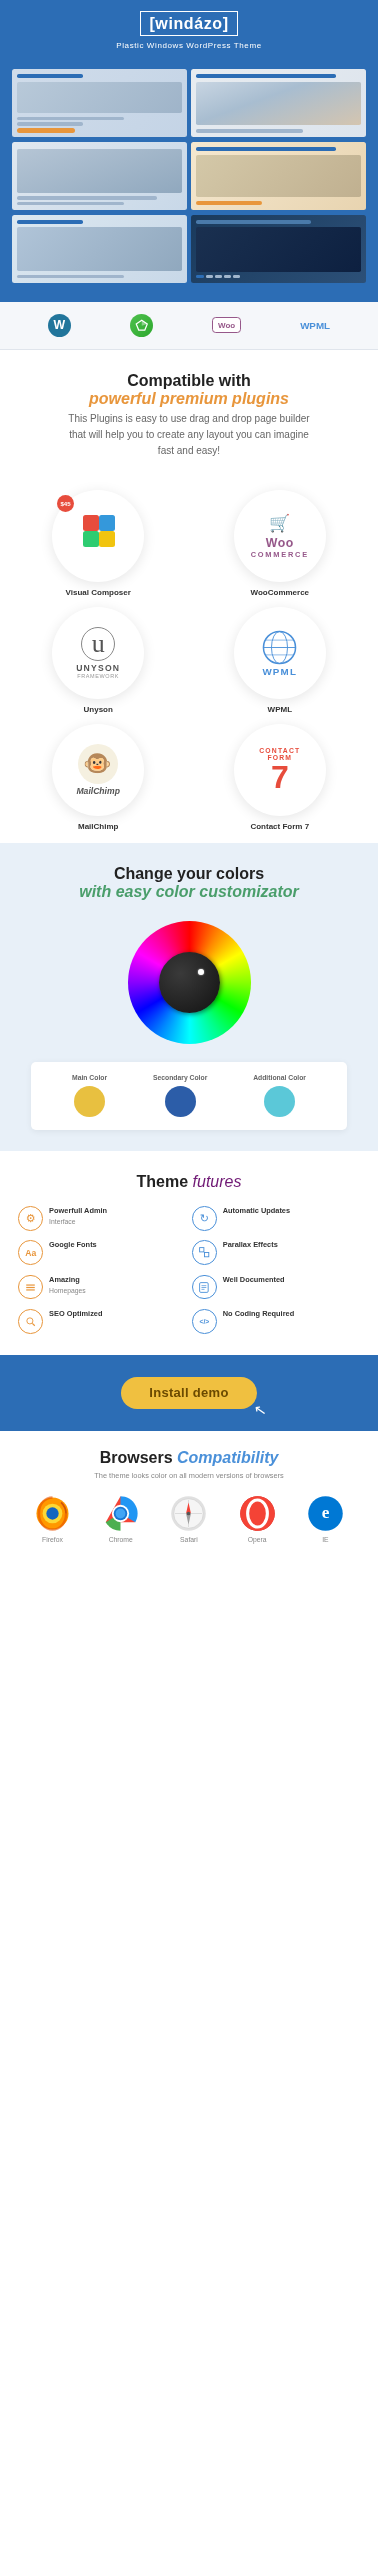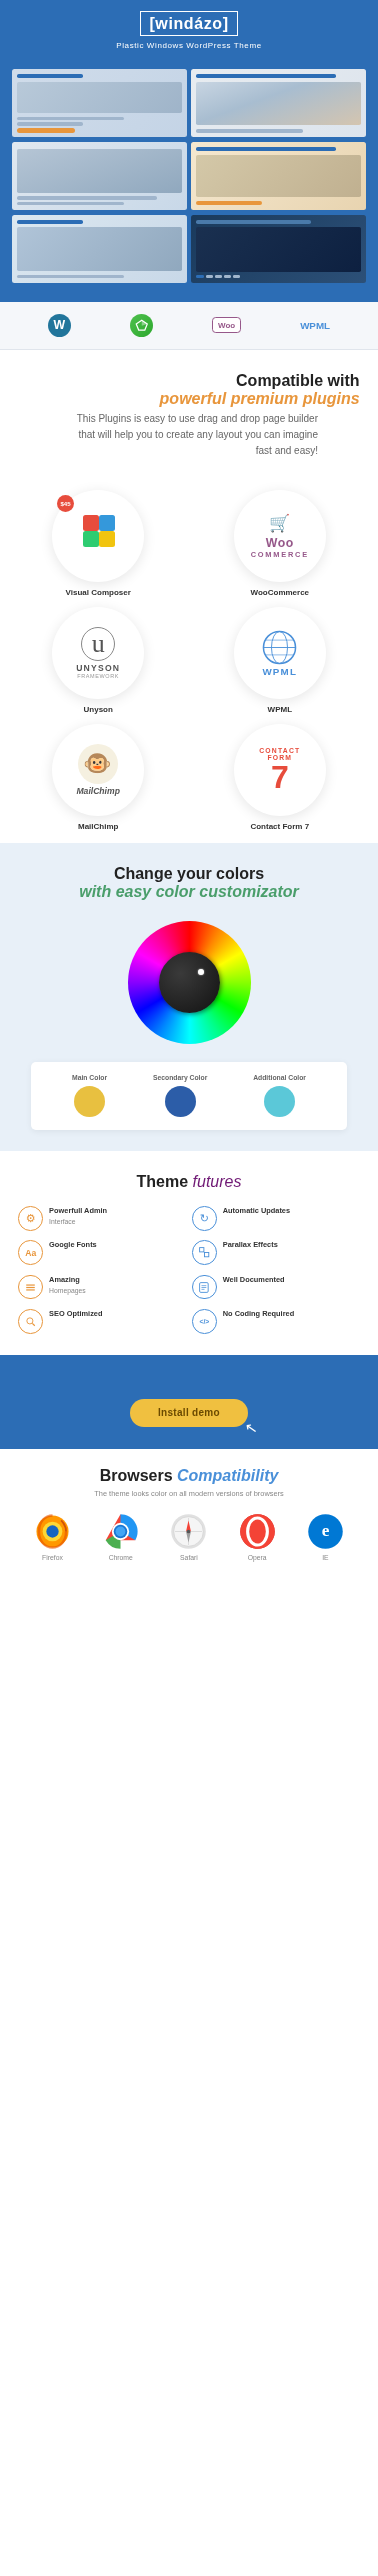--- a/index.html
+++ b/index.html
@@ -140,21 +140,21 @@
     .wpml-strip-logo {
       font-size: 8px;
       font-weight: bold;
       color: #4a90d9;
     }
 
     
     .compatible-section {
       background: #fff;
       padding: 21.5px 18.4px 12.3px;
-      text-align: right;
+      text-align: center;
     }
     .compatible-title {
       font-size: 16px;
       font-weight: 900;
       color: #222;
       margin-bottom: 3.7px;
     }
     .compatible-title .italic-accent {
       font-style: italic;
       color: #e8963c;
@@ -472,28 +472,27 @@
       color: #f0c040;
       font-style: italic;
     }
     .demo-btn-wrap {
       position: relative;
       display: inline-block;
     }
     .install-demo-btn {
       background: #f0c040;
       color: #6b4a00;
-      font-size: 10px;
+      font-size: 13px;
       font-weight: bold;
       border: none;
       border-radius: 18.4px;
       padding: 8.6px 28px;
       cursor: pointer;
       letter-spacing: 0.3px;
-      margin-top: 22px;
     }
     .cursor-icon {
       position: absolute;
       right: -9.2px;
       bottom: -9.2px;
       font-size: 14.7px;
       color: #fff;
       transform: rotate(-10deg);
     }
 

